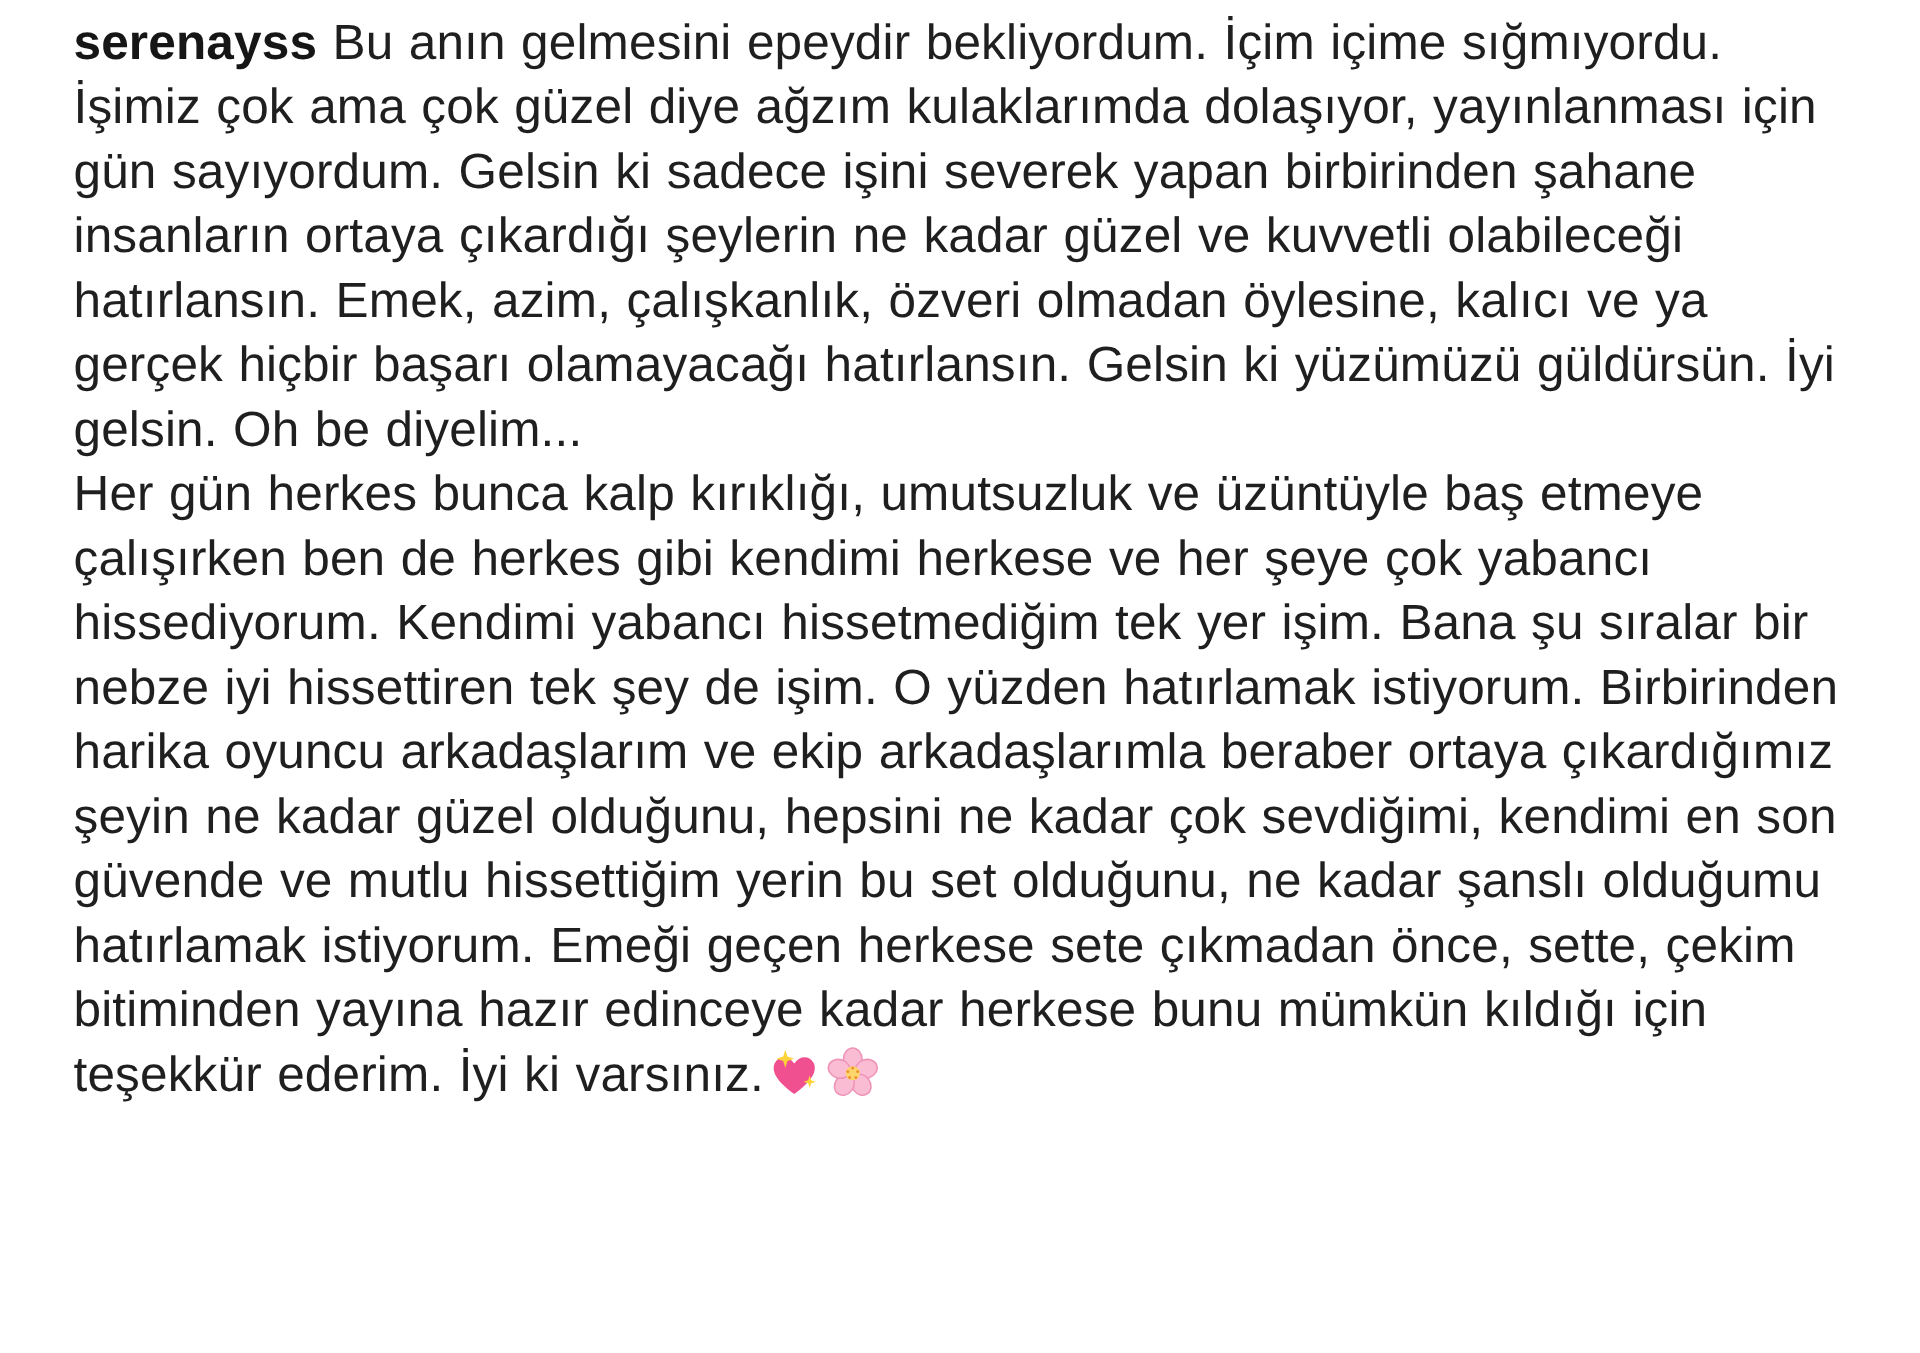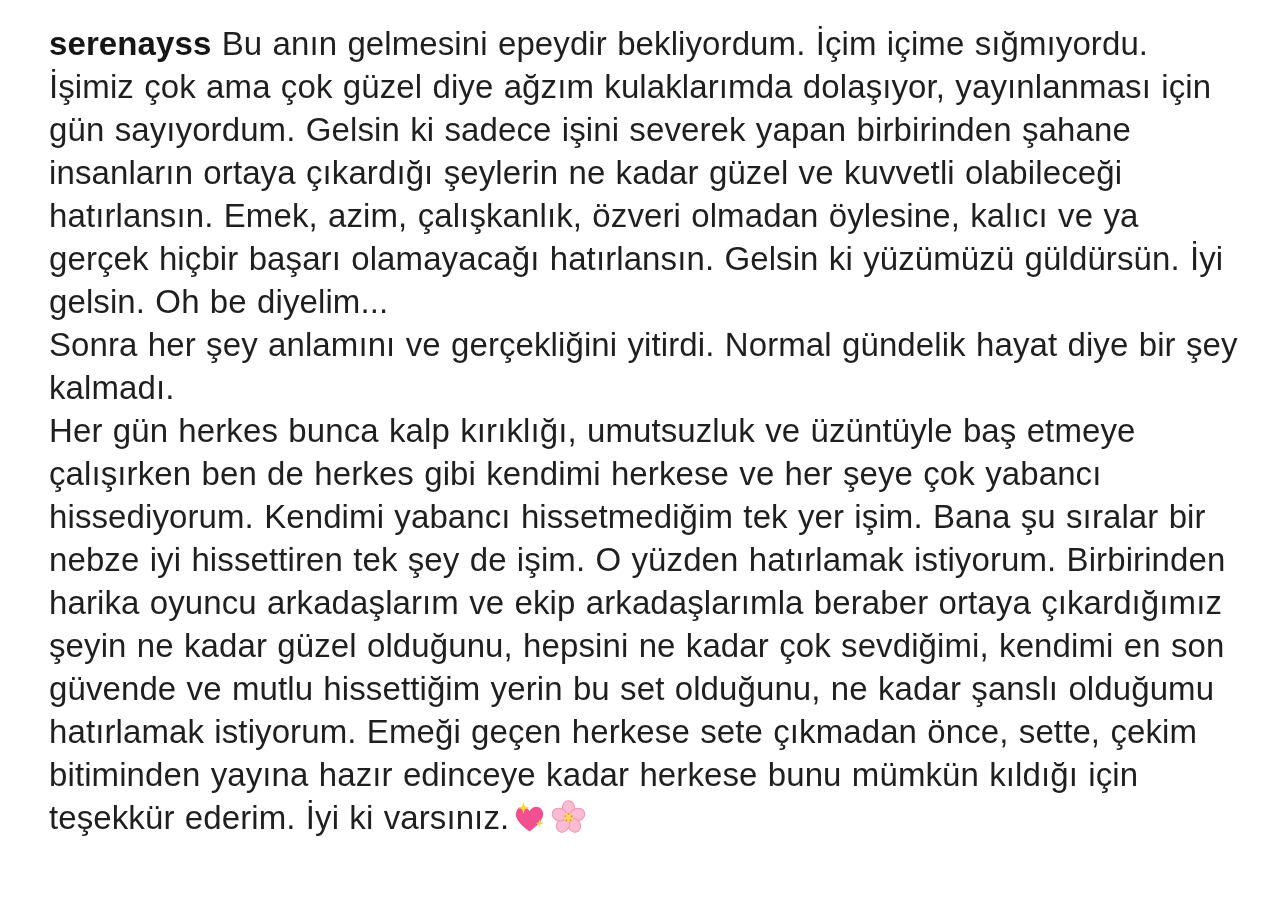--- a/index.html
+++ b/index.html
@@ -5,21 +5,21 @@
   html, body {
     margin: 0;
     padding: 0;
     background: #ffffff;
     width: 1280px;
   }
   .caption {
     box-sizing: border-box;
     width: 1280px;
     min-height: 902px;
-    padding: 22px 38px 20px 49px;
+    padding: 6px 38px 20px 49px;
     font-family: "Liberation Sans", "DejaVu Sans", sans-serif;
     font-size: 33px;
     line-height: 43px;
     color: #1f1f1f;
     letter-spacing: 0.1px;
     word-spacing: 1px;
   }
   .para {
     margin: 0;
   }
@@ -37,21 +37,20 @@
     height: 37px;
     display: inline-block;
   }
 </style>
 </head>
 <body>
 
 <div class="caption">
   <p class="para"><span class="username">serenayss</span><span> </span><span>Bu anın gelmesini epeydir bekliyordum. İçim içime sığmıyordu. İşimiz çok ama çok güzel diye ağzım kulaklarımda dolaşıyor, yayınlanması için gün sayıyordum. Gelsin ki sadece işini severek yapan birbirinden şahane insanların ortaya çıkardığı şeylerin ne kadar güzel ve kuvvetli olabileceği hatırlansın. Emek, azim, çalışkanlık, özveri olmadan öylesine, kalıcı ve ya gerçek hiçbir başarı olamayacağı hatırlansın. Gelsin ki yüzümüzü güldürsün. İyi gelsin. Oh be diyelim...</span></p>
 
-  <p class="para"><span>Sonra her şey anlamını ve gerçekliğini yitirdi. Normal gündelik hayat diye bir şey kalmadı.</span></p>
 
   <p class="para"><span>Her gün herkes bunca kalp kırıklığı, umutsuzluk ve üzüntüyle baş etmeye çalışırken ben de herkes gibi kendimi herkese ve her şeye çok yabancı hissediyorum. Kendimi yabancı hissetmediğim tek yer işim. Bana şu sıralar bir nebze iyi hissettiren tek şey de işim. O yüzden hatırlamak istiyorum. Birbirinden harika oyuncu arkadaşlarım ve ekip arkadaşlarımla beraber ortaya çıkardığımız şeyin ne kadar güzel olduğunu, hepsini ne kadar çok sevdiğimi, kendimi en son güvende ve mutlu hissettiğim yerin bu set olduğunu, ne kadar şanslı olduğumu hatırlamak istiyorum. Emeği geçen herkese sete çıkmadan önce, sette, çekim bitiminden yayına hazır edinceye kadar herkese bunu mümkün kıldığı için teşekkür ederim. İyi ki varsınız.</span><span class="emoji"><svg viewBox="0 0 36 36" aria-hidden="true">
         <path d="M18 31.5 C6.8 23.6 2.6 16.6 5.6 11.1 C8.2 6.6 14.2 6.2 18 11.6 C21.8 6.2 27.8 6.6 30.4 11.1 C33.4 16.6 29.2 23.6 18 31.5 Z" fill="#f0508f"></path>
         <path d="M12.2 2.8 L13.6 7.2 L18 8.6 L13.6 10 L12.2 14.4 L10.8 10 L6.4 8.6 L10.8 7.2 Z" fill="#ffd43a"></path>
         <path d="M28 19.5 L29 22.5 L32 23.5 L29 24.5 L28 27.5 L27 24.5 L24 23.5 L27 22.5 Z" fill="#ffd43a"></path>
       </svg></span><span class="emoji"><svg viewBox="0 0 36 36" aria-hidden="true">
         <g fill="#f9bcd3" stroke="#ef94b8" stroke-width="1">
           <g transform="rotate(0 18 18)">
               <ellipse cx="18" cy="8.8" rx="6" ry="7.2"></ellipse>
             </g>

